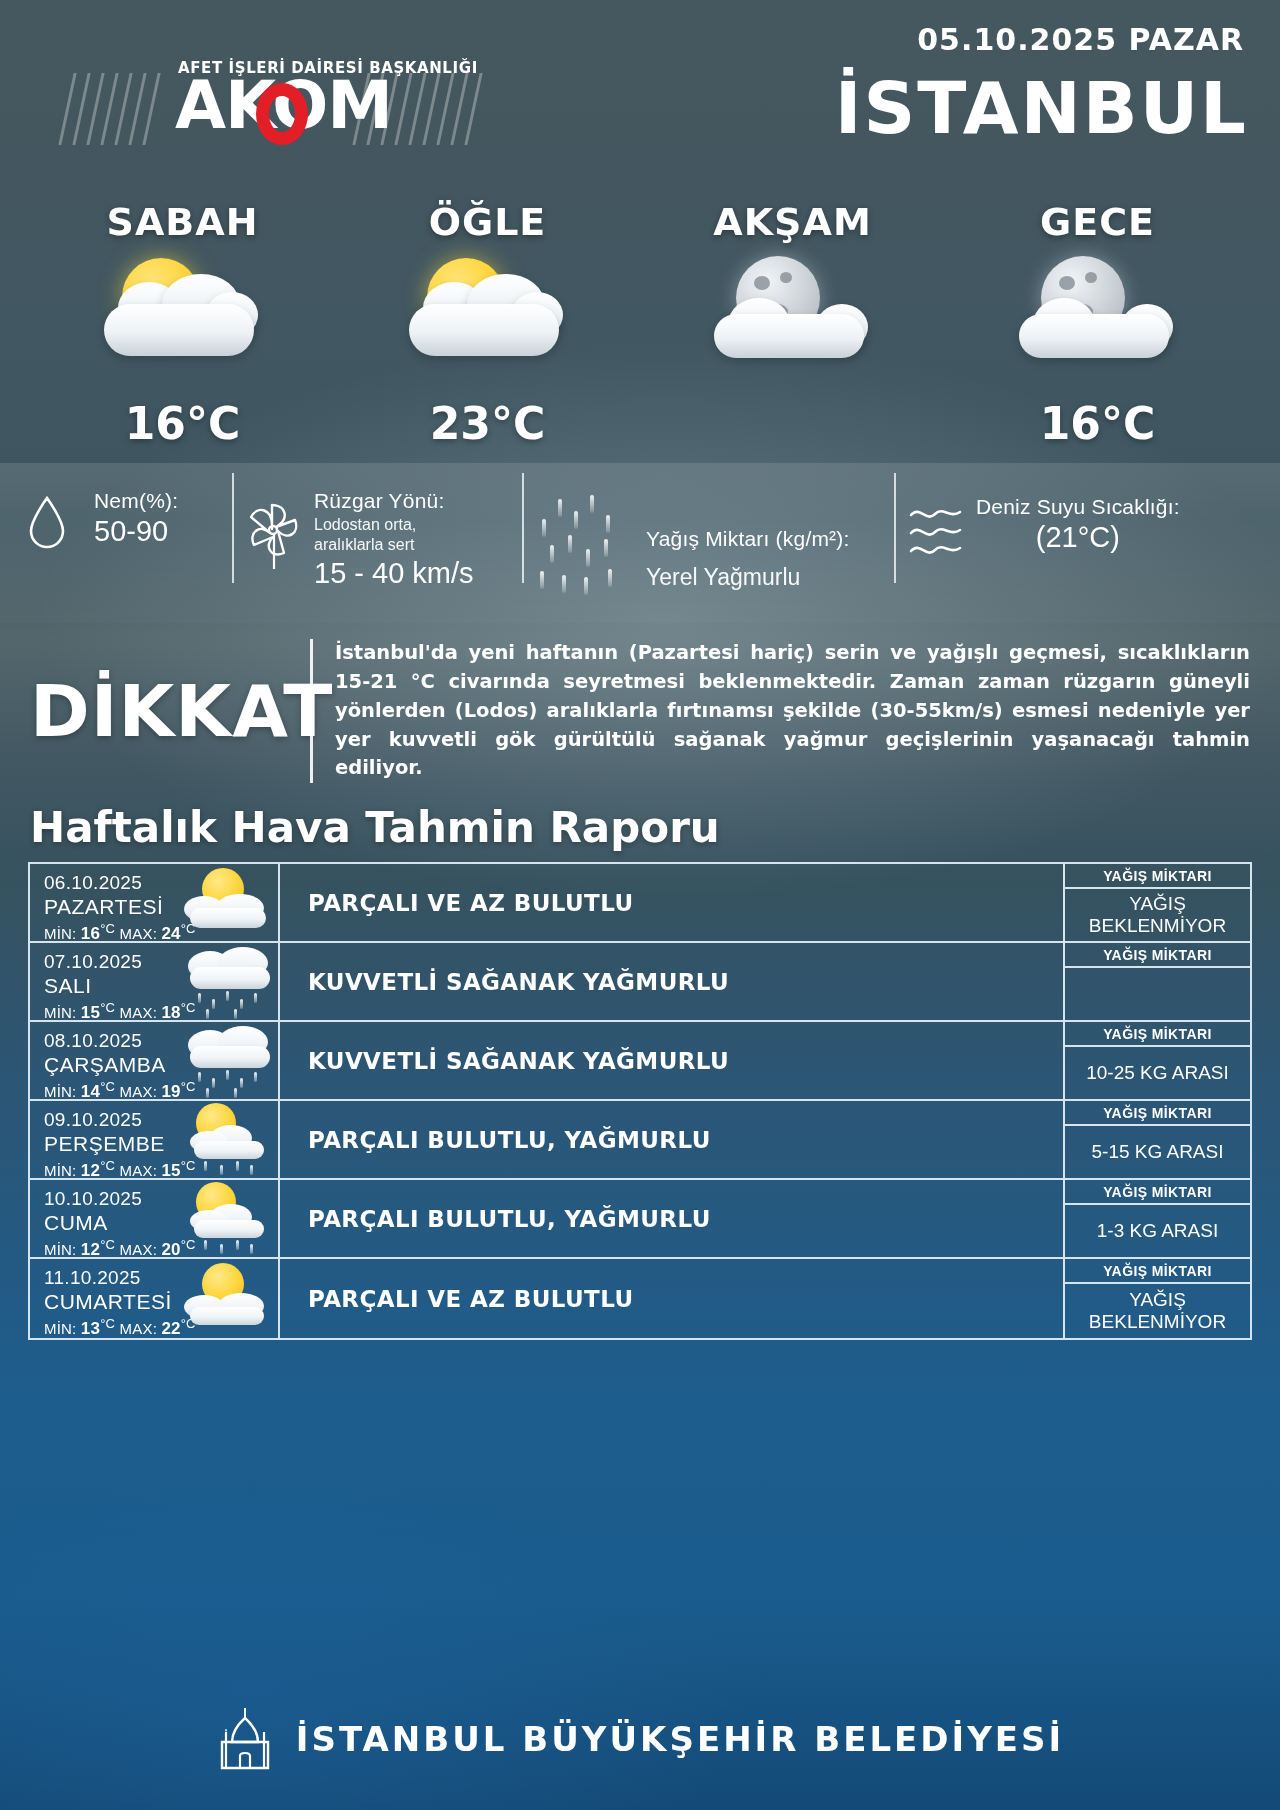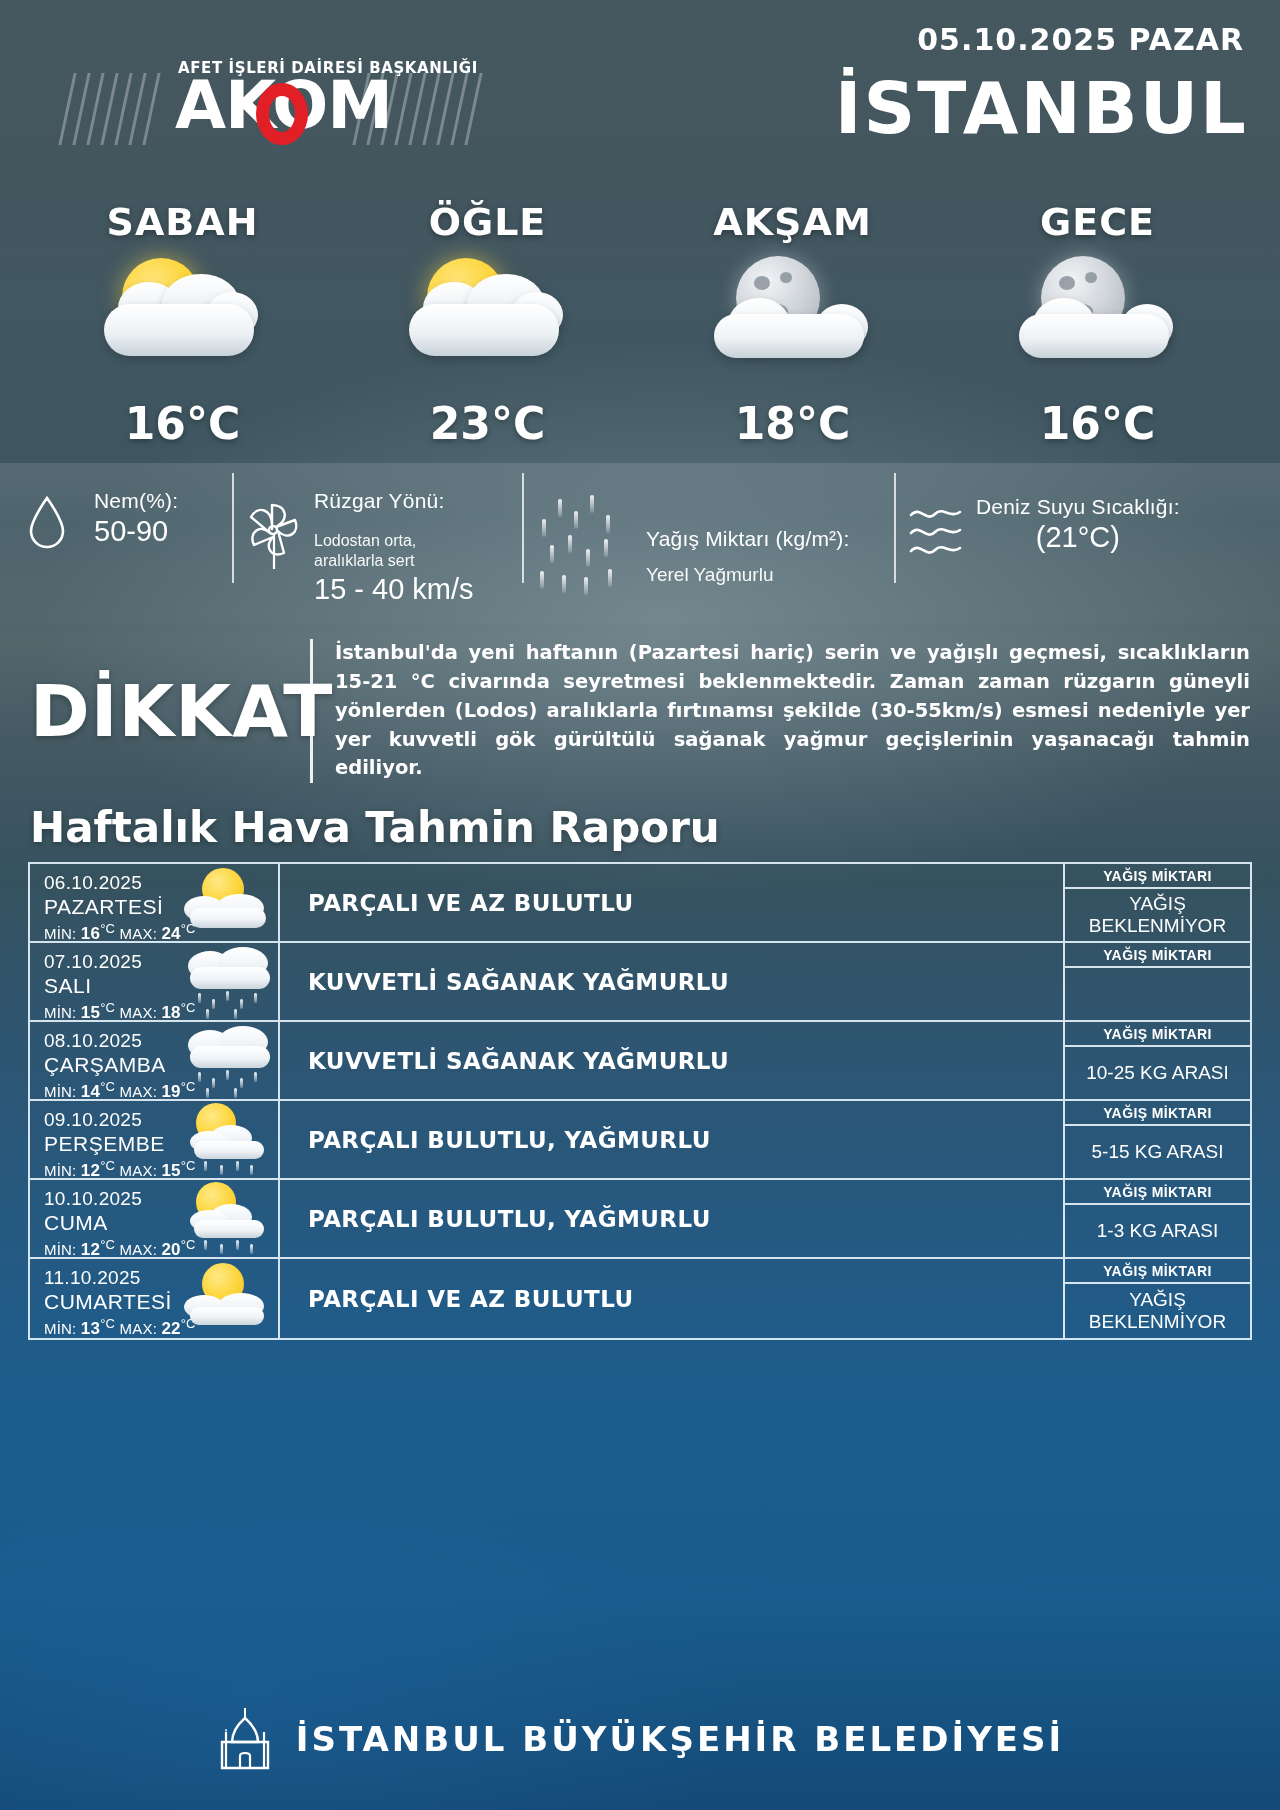--- a/index.html
+++ b/index.html
@@ -108,21 +108,21 @@
     background:linear-gradient(180deg, rgba(255,255,255,.12), rgba(255,255,255,.02));
     padding-top:26px;
   }
   .dcell { display:flex; align-items:flex-start; gap:14px; padding:0 14px; position:relative; }
   .dcell + .dcell::before {
     content:""; position:absolute; left:0; top:-16px; width:2px; height:110px;
     background:rgba(255,255,255,.75);
   }
   .dcell .dico { width:54px; flex:0 0 54px; padding-top:6px; }
   .dcell .dtxt .dlabel { font-size:21px; letter-spacing:.2px; white-space:nowrap; }
-  .dcell .dtxt .dsub { font-size:16px; line-height:1.25; opacity:.95; margin-top:18px; }
+  .dcell .dtxt .dsub { font-size:16px; line-height:1.25; opacity:.95; margin-top:2px; }
   .dcell .dtxt .dval { font-size:29px; margin-top:2px; white-space:nowrap; }
   .c-nem { width:232px; padding-left:26px; }
   .c-ruz { width:290px; }
   .c-yag { width:372px; }
   .c-den { width:330px; }
   .c-yag .dico { width:96px; flex:0 0 96px; }
   .c-yag .dtxt { padding-top:38px; }
   .c-den .dtxt { padding-top:6px; }
   .c-den .dico { padding-top:16px; }
   .c-den .dval { text-align:center; }
@@ -276,21 +276,20 @@
           <div class="moon">
               <i class="c1"></i>
               <i class="c2"></i>
               <i class="c3"></i>
             </div>
           <div class="cloud cl-b1" style="top:46px;"></div>
           <div class="cloud cl-b3" style="top:52px;"></div>
           <div class="cloud cl-main" style="top:62px;height:44px;"></div>
         </div>
       </div>
-      <div class="ptemp">18°C</div>
     </div>
 
     <div class="period">
       <div class="plabel">GECE</div>
       <div class="picon">
         <div class="ic">
           <div class="moon">
               <i class="c1"></i>
               <i class="c2"></i>
               <i class="c3"></i>
@@ -347,21 +346,21 @@
             <i style="left:50px; top:54px;"></i>
           <i style="left:68px; top:44px;"></i>
             <i style="left:4px;  top:76px;"></i>
           <i style="left:26px; top:80px;"></i>
             <i style="left:48px; top:82px;"></i>
           <i style="left:72px; top:74px;"></i>
         </div>
       </div>
       <div class="dtxt">
         <div class="dlabel">Yağış Miktarı (kg/m²):</div>
-        <div class="dsub" style="font-size:19px;margin-top:12px;">Yerel Yağmurlu</div>
+        <div class="dsub" style="font-size:23px;margin-top:12px;">Yerel Yağmurlu</div>
       </div>
     </div>
 
     <div class="dcell c-den">
       <div class="dico">
         <svg width="56" height="58" viewBox="0 0 56 58">
           <path d="M3 10 C12 0 18 18 27 9 C35 1 42 14 52 7" fill="none" stroke="#fff" stroke-width="2.6" stroke-linecap="round"></path>
           <path d="M3 28 C12 18 18 36 27 27 C35 19 42 32 52 25" fill="none" stroke="#fff" stroke-width="2.6" stroke-linecap="round"></path>
           <path d="M3 46 C12 36 18 54 27 45 C35 37 42 50 52 43" fill="none" stroke="#fff" stroke-width="2.6" stroke-linecap="round"></path>
         </svg>

